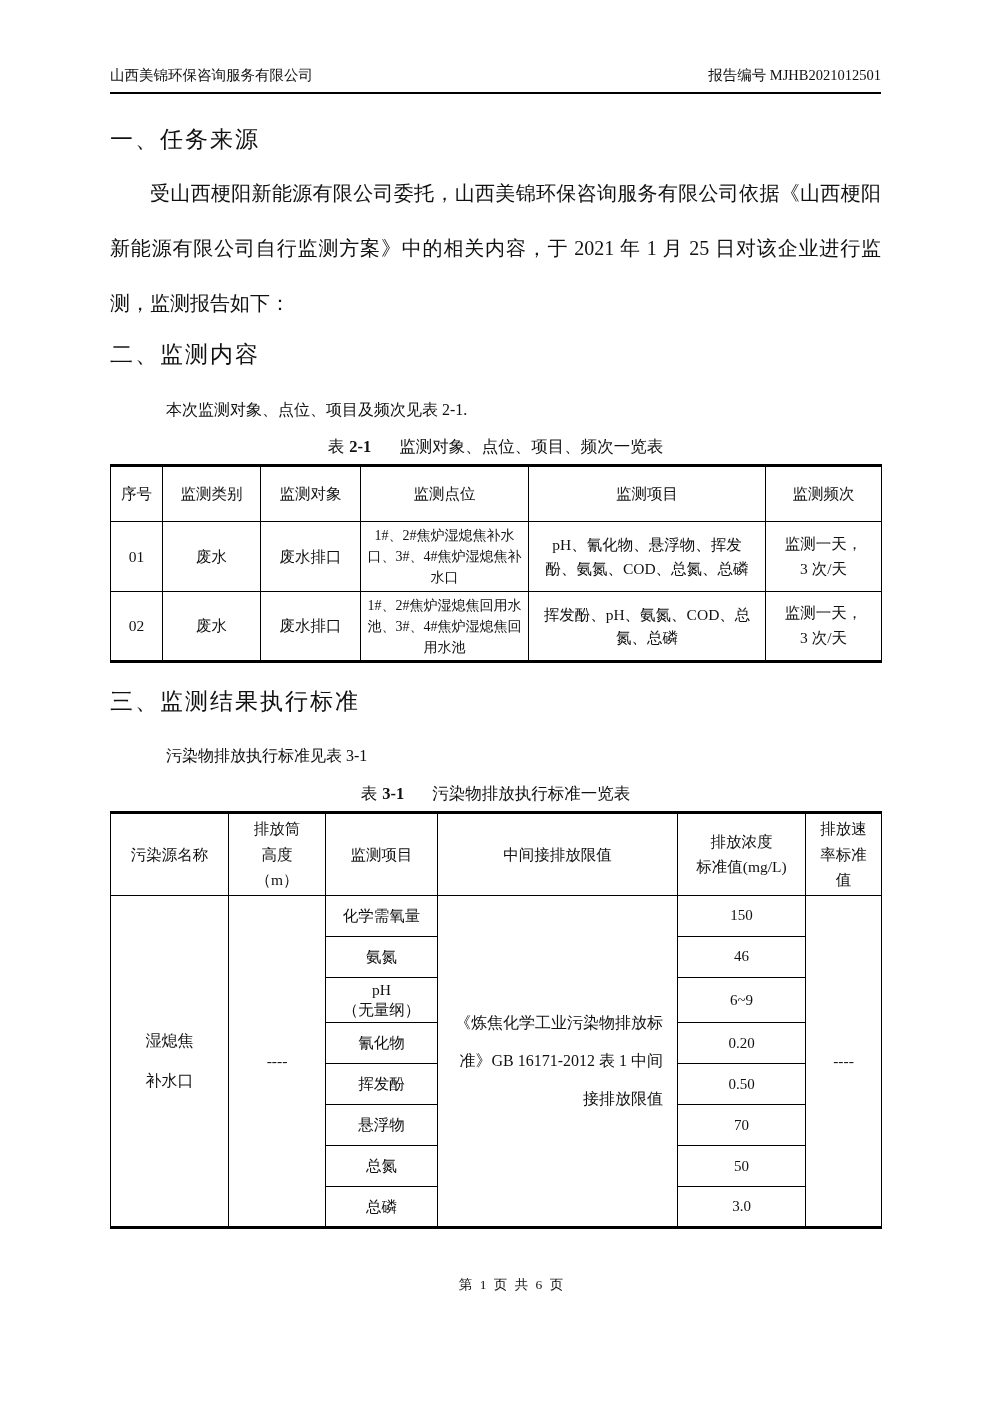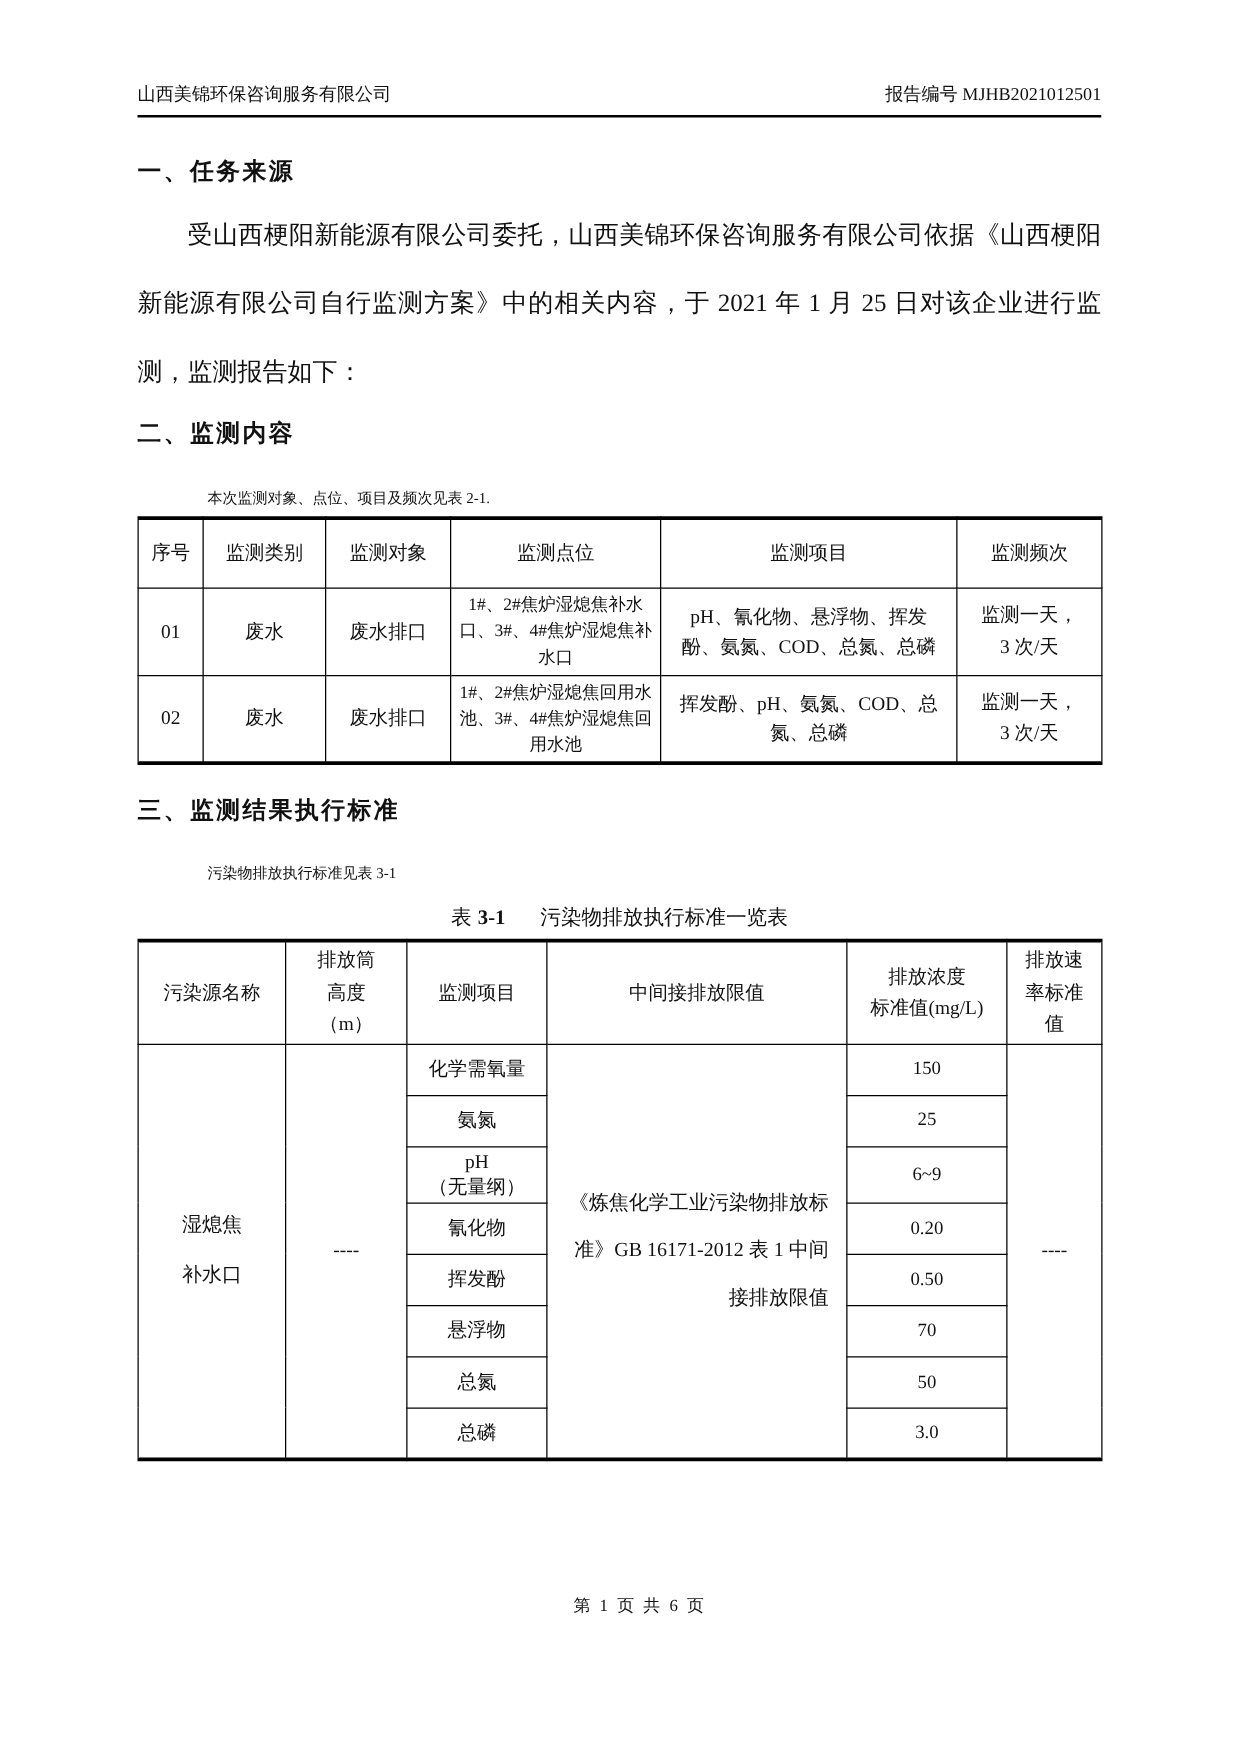--- a/index.html
+++ b/index.html
@@ -23,39 +23,39 @@
     justify-content: space-between;
     align-items: baseline;
     font-size: 14.5px;
     padding-bottom: 7px;
     border-bottom: 2px solid #000;
   }
 
   
   .section-title {
     margin: 0;
-    font-size: 19px;
-    font-weight: bold;
+    font-size: 23px;
+    font-weight: normal;
     letter-spacing: 2px;
   }
   #sec1-title { margin-top: 30px; }
   #sec2-title { margin-top: 8px; }
   #sec3-title { margin-top: 23px; }
 
   .body-para {
     margin: 11px 0 0 0;
     font-size: 20px;
     line-height: 55px;
     text-align: justify;
     text-indent: 2em;
   }
 
   .intro-line {
     margin: 30px 0 0 0;
-    font-size: 12px;
+    font-size: 16px;
     text-indent: 56px;
   }
   #sec3-intro { margin-top: 29px; }
 
   .table-caption {
     margin-top: 15px;
     text-align: center;
     font-size: 16.5px;
   }
   #cap-3-1 { margin-top: 16px; }
@@ -117,20 +117,23 @@
     <span>山西美锦环保咨询服务有限公司</span>
     <span>报告编号 MJHB2021012501</span>
   </div>
 
   <h2 class="section-title" id="sec1-title">一、任务来源</h2>
   <p class="body-para">受山西梗阳新能源有限公司委托，山西美锦环保咨询服务有限公司依据《山西梗阳新能源有限公司自行监测方案》中的相关内容，于 2021 年 1 月 25 日对该企业进行监测，监测报告如下：</p>
 
   <h2 class="section-title" id="sec2-title">二、监测内容</h2>
   <p class="intro-line" id="sec2-intro">本次监测对象、点位、项目及频次见表 2-1.</p>
 
+  <div class="table-caption" id="cap-2-1">
+    <span>表</span><span class="num">2-1</span><span class="ctext">监测对象、点位、项目、频次一览表</span>
+  </div>
 
   <table class="grid" id="table-2-1">
     <colgroup>
       <col style="width:52px">
         <col style="width:98px">
         <col style="width:100px">
       <col style="width:168px">
         <col style="width:237px">
         <col style="width:116px">
     </colgroup>
@@ -202,21 +205,21 @@
         <td class="src pre" rowspan="8">湿熄焦
 补水口</td>
         <td rowspan="8">----</td>
         <td>化学需氧量</td>
         <td class="std" rowspan="8">《炼焦化学工业污染物排放标准》GB 16171-2012 表 1 中间接排放限值</td>
         <td class="val">150</td>
         <td rowspan="8">----</td>
       </tr>
       <tr>
         <td>氨氮</td>
-        <td class="val">25</td>
+        <td class="val">46</td>
       </tr>
       <tr>
         <td class="ph pre">pH
 （无量纲）</td>
         <td class="val">6~9</td>
       </tr>
       <tr>
         <td>氰化物</td>
         <td class="val">0.20</td>
       </tr>

